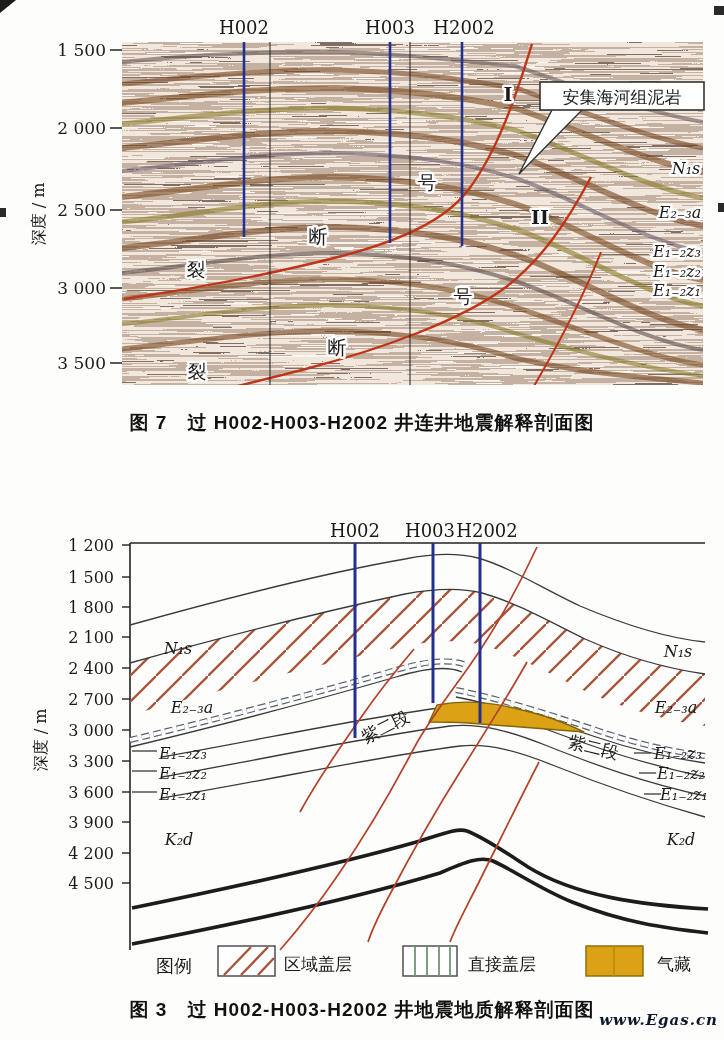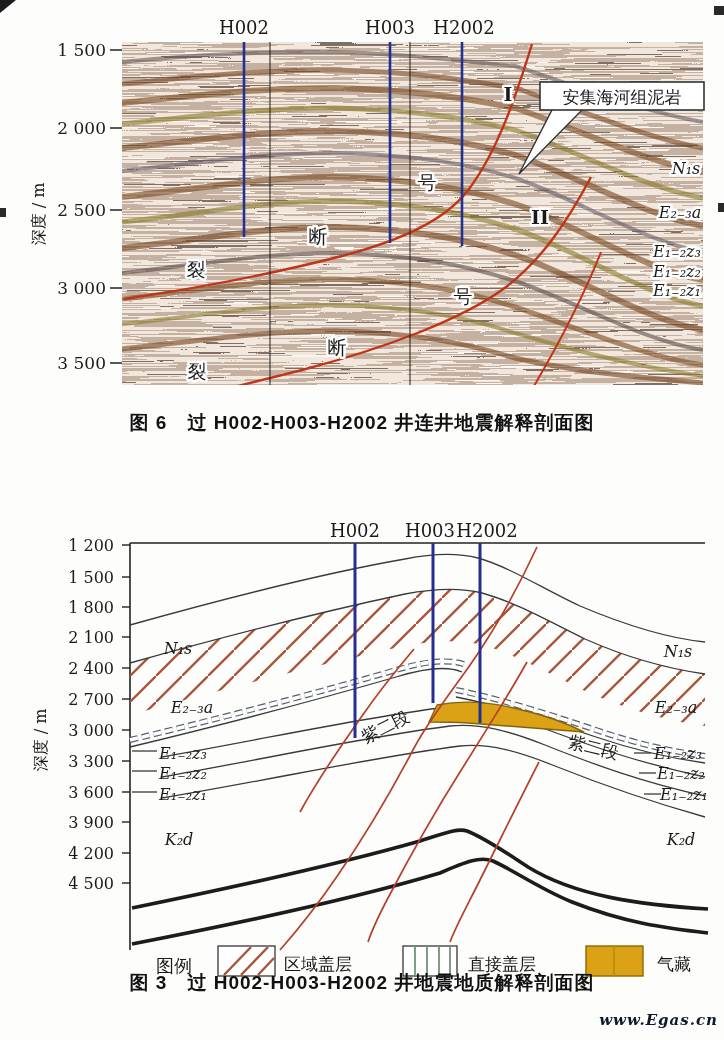--- a/index.html
+++ b/index.html
@@ -4,21 +4,21 @@
 <style>
   html,body{margin:0;padding:0;background:#fdfdfb;}
   #page{position:relative;width:724px;height:1040px;background:#fdfdfb;overflow:hidden;
         font-family:"Liberation Serif",serif;}
   svg{position:absolute;left:0;}
   #fig2-svg{top:0;}
   #fig3-svg{top:0;}
   .caption{position:absolute;width:100%;text-align:center;font-weight:bold;
            font-size:19px;color:#111;font-family:"Liberation Sans",sans-serif;letter-spacing:1px;}
   #caption2{top:410px;}
-  #caption3{top:970px;}
+  #caption3{top:997px;}
   #watermark{position:absolute;top:1011px;right:6px;font-family:"DejaVu Serif",serif;
              font-style:italic;font-weight:bold;font-size:15px;color:#0f172a;letter-spacing:1px;}
   text{font-family:"DejaVu Serif","Liberation Serif",serif;fill:#1a1a1a;}
   .tick-num{font-size:17px;}
   .tick-num3{font-size:16px;}
   .well-lab{font-size:18px;}
   .halo{paint-order:stroke;stroke:#ffffff;stroke-width:5px;stroke-linejoin:round;}
   .cjk{font-size:19px;}
   .strat{font-size:16px;font-style:italic;}
   .strat3{font-size:16px;font-style:italic;}
@@ -137,21 +137,21 @@
       </g>
     </g>
 
     <g>
       <polygon points="553,108 584,108 519,174" fill="#ffffff" stroke="#333" stroke-width="1.4"></polygon>
       <rect x="540" y="82" width="164" height="28" fill="#ffffff" stroke="#333" stroke-width="1.6"></rect>
       <text x="622" y="103" text-anchor="middle" font-size="17">安集海河组泥岩</text>
     </g>
   </svg>
 
-  <div id="caption2" class="caption">图 6　过 H002-H003-H2002 井连井地震解释剖面图</div>
+  <div id="caption2" class="caption">图 7　过 H002-H003-H2002 井连井地震解释剖面图</div>
 
   <svg id="fig3-svg" width="724" height="1040" viewBox="0 0 724 1040">
     <defs>
       <pattern id="hatch" width="26" height="26" patternUnits="userSpaceOnUse">
         <path d="M-3,29 L29,-3" stroke="#a8543a" stroke-width="2.3" fill="none"></path>
       </pattern>
     </defs>
 
     <g>
       <text class="axis-lab" transform="translate(46,740) rotate(-90)" text-anchor="middle">深度 / m</text>

